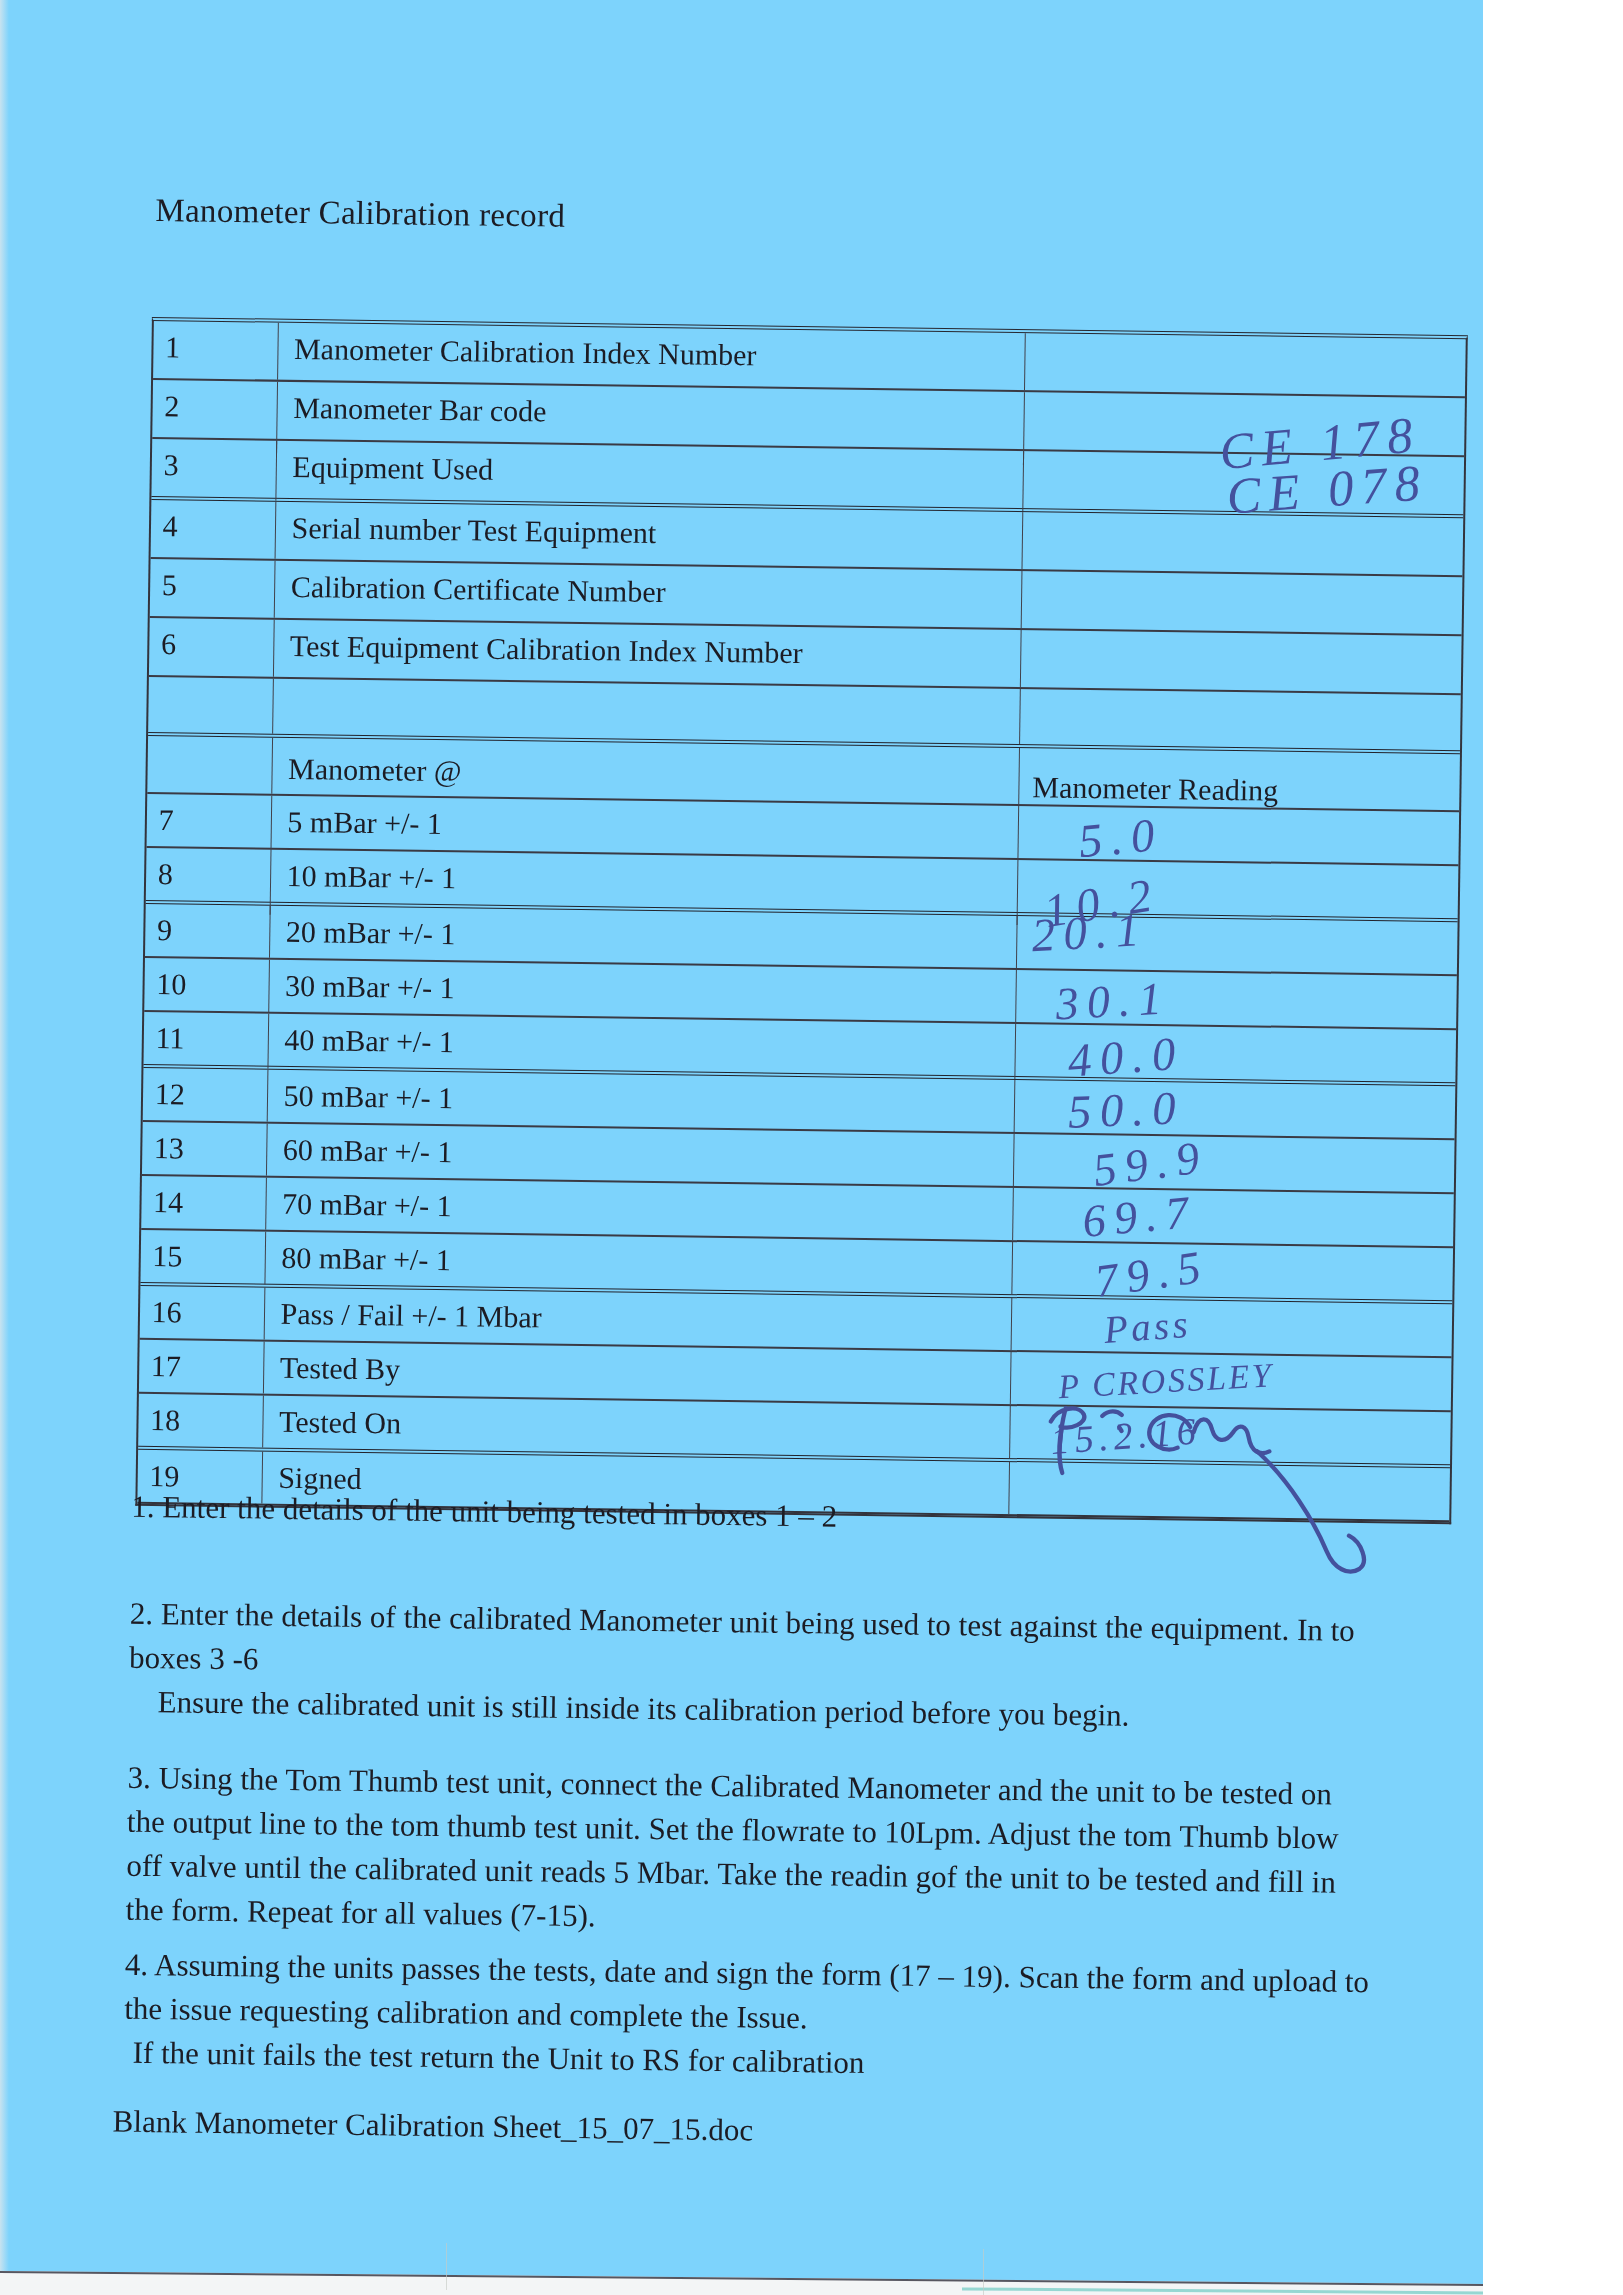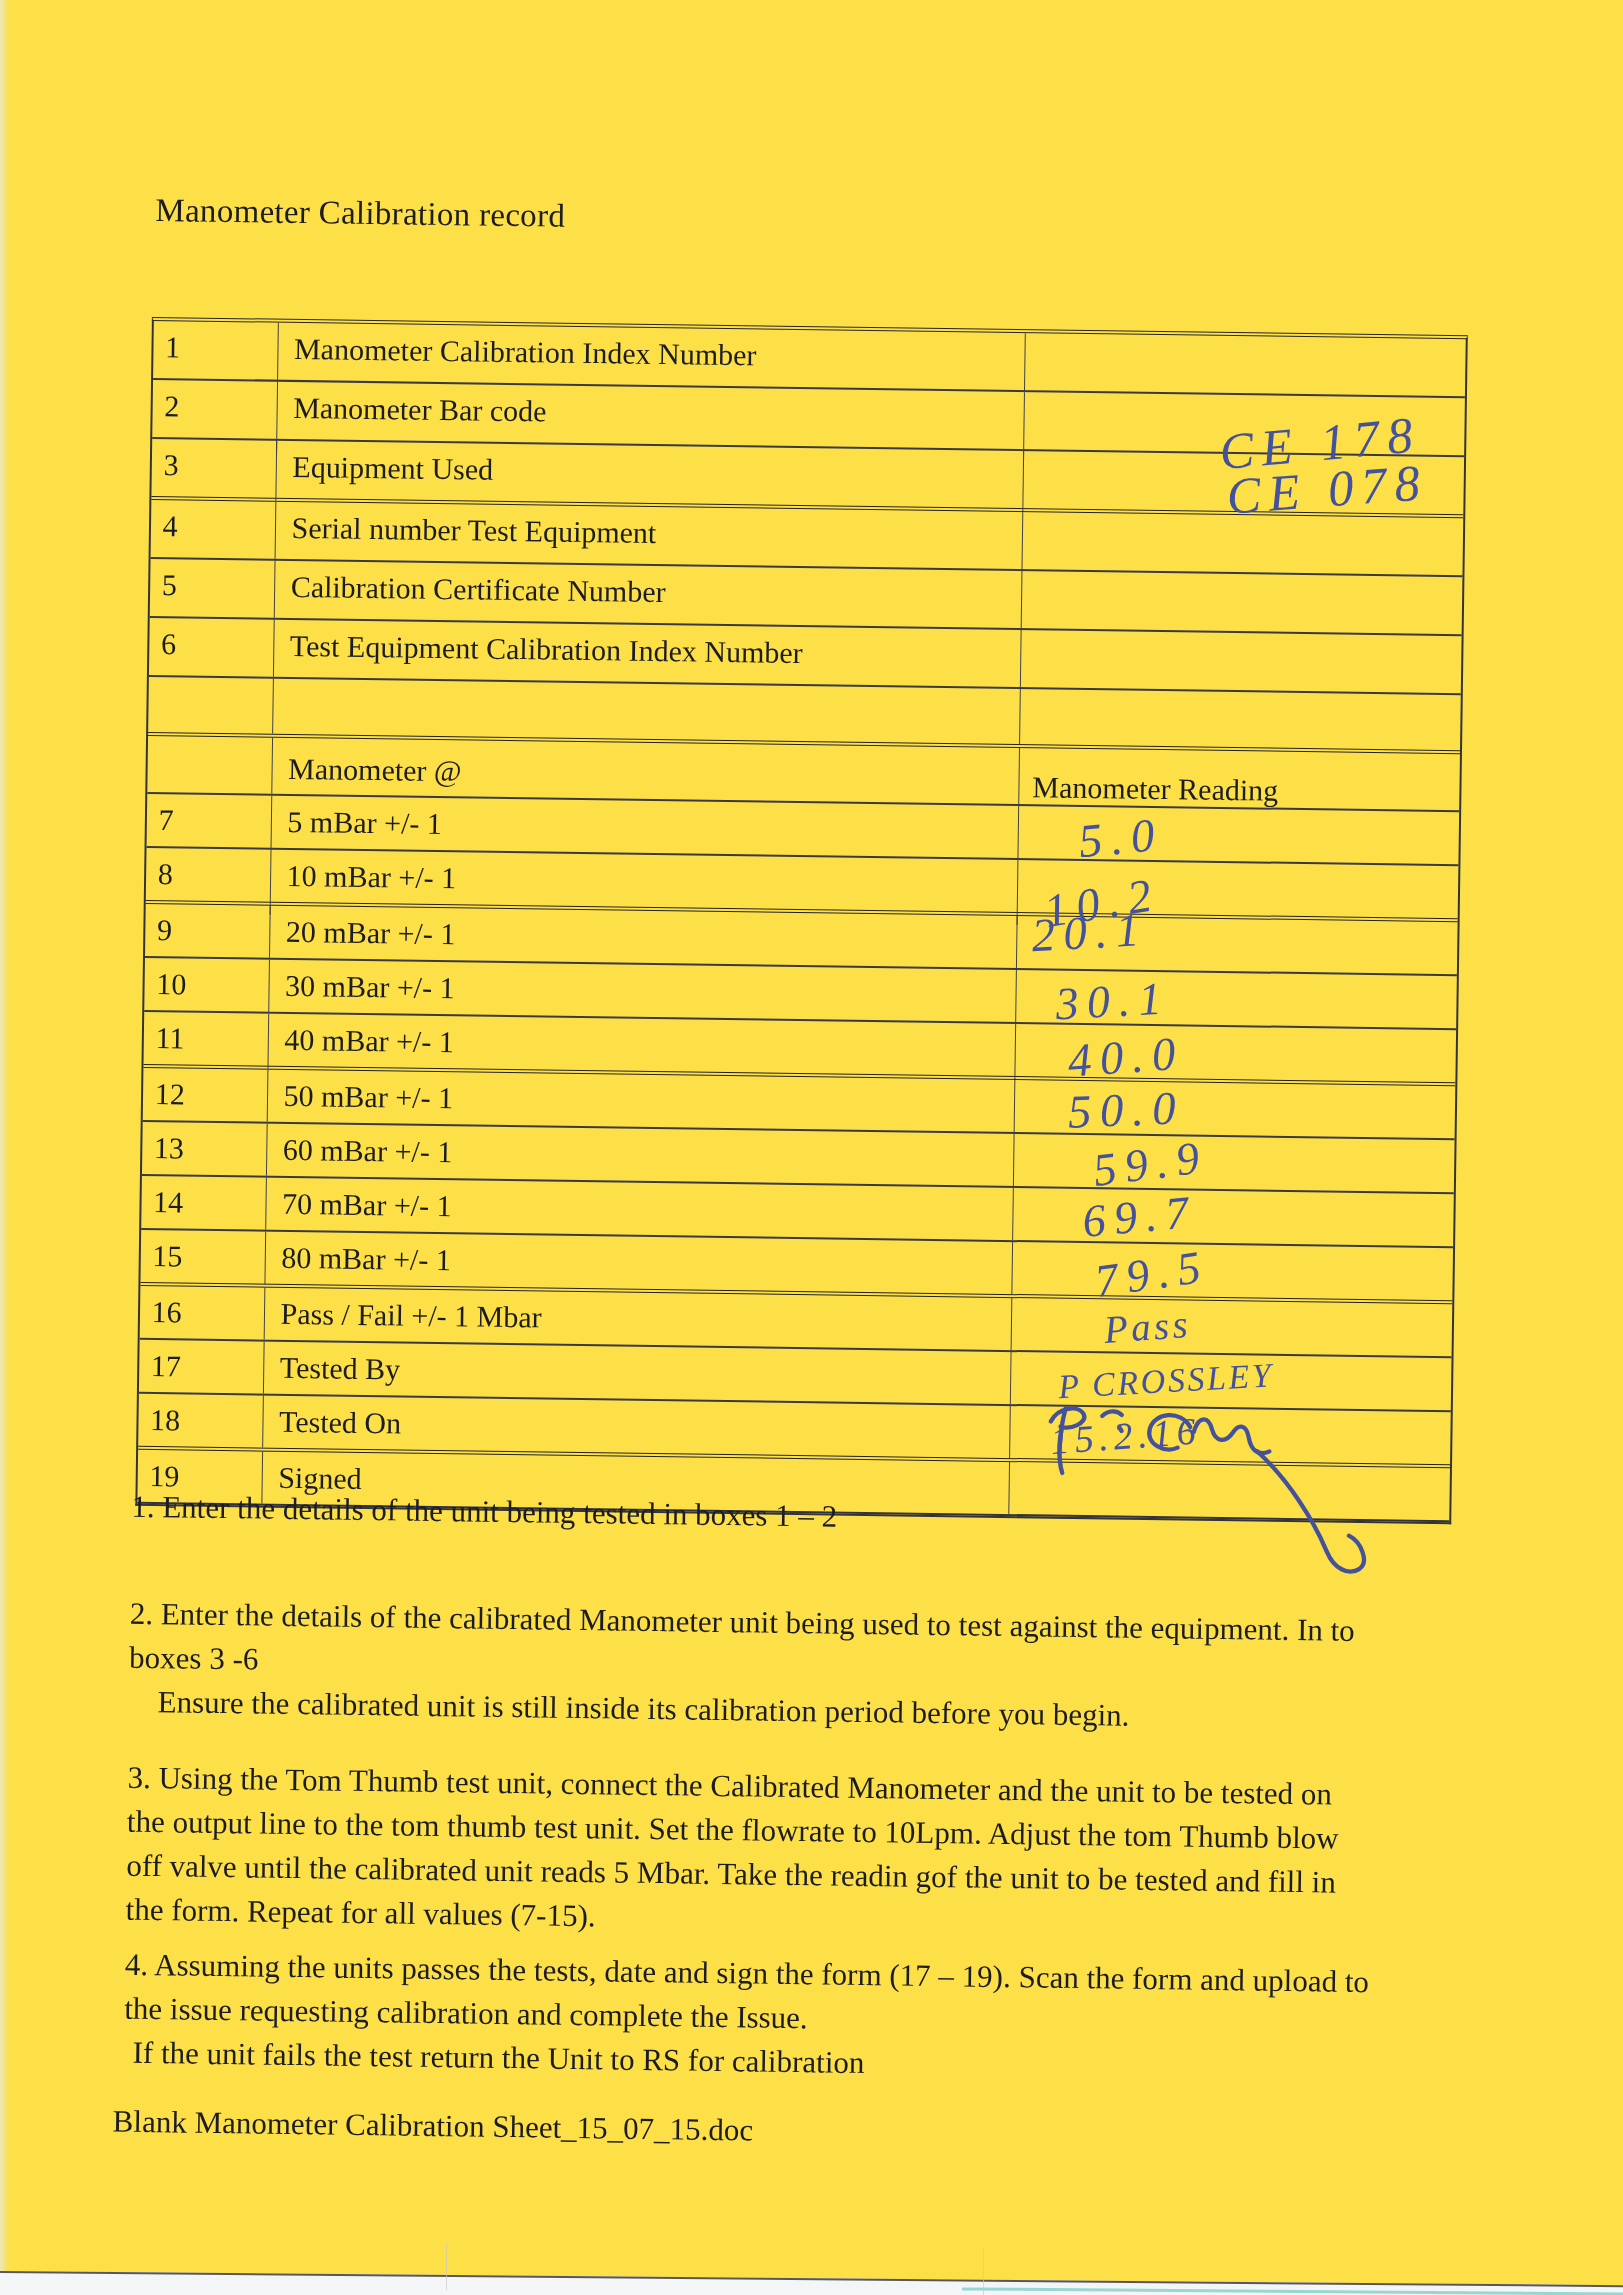--- a/index.html
+++ b/index.html
@@ -1,19 +1,19 @@
 <!DOCTYPE html>
 <html style="font-size:10.4px"><head>
 <meta charset="utf-8">
 <style>
   html,body{margin:0;padding:0;background:#ffffff;}
   .screen{
     position:relative;
-    width:1623px;height:2295px;
-    background:#fde047;
+    width:1483px;height:2295px;
+    background:#7dd3fc;
     overflow:hidden;
     font-family:"Liberation Serif", serif;
     color:#1c1c24;
   }
   
   .sheet{
     position:absolute; inset:0;
     transform:rotate(0.8deg);
     transform-origin:156px 312px;
   }

